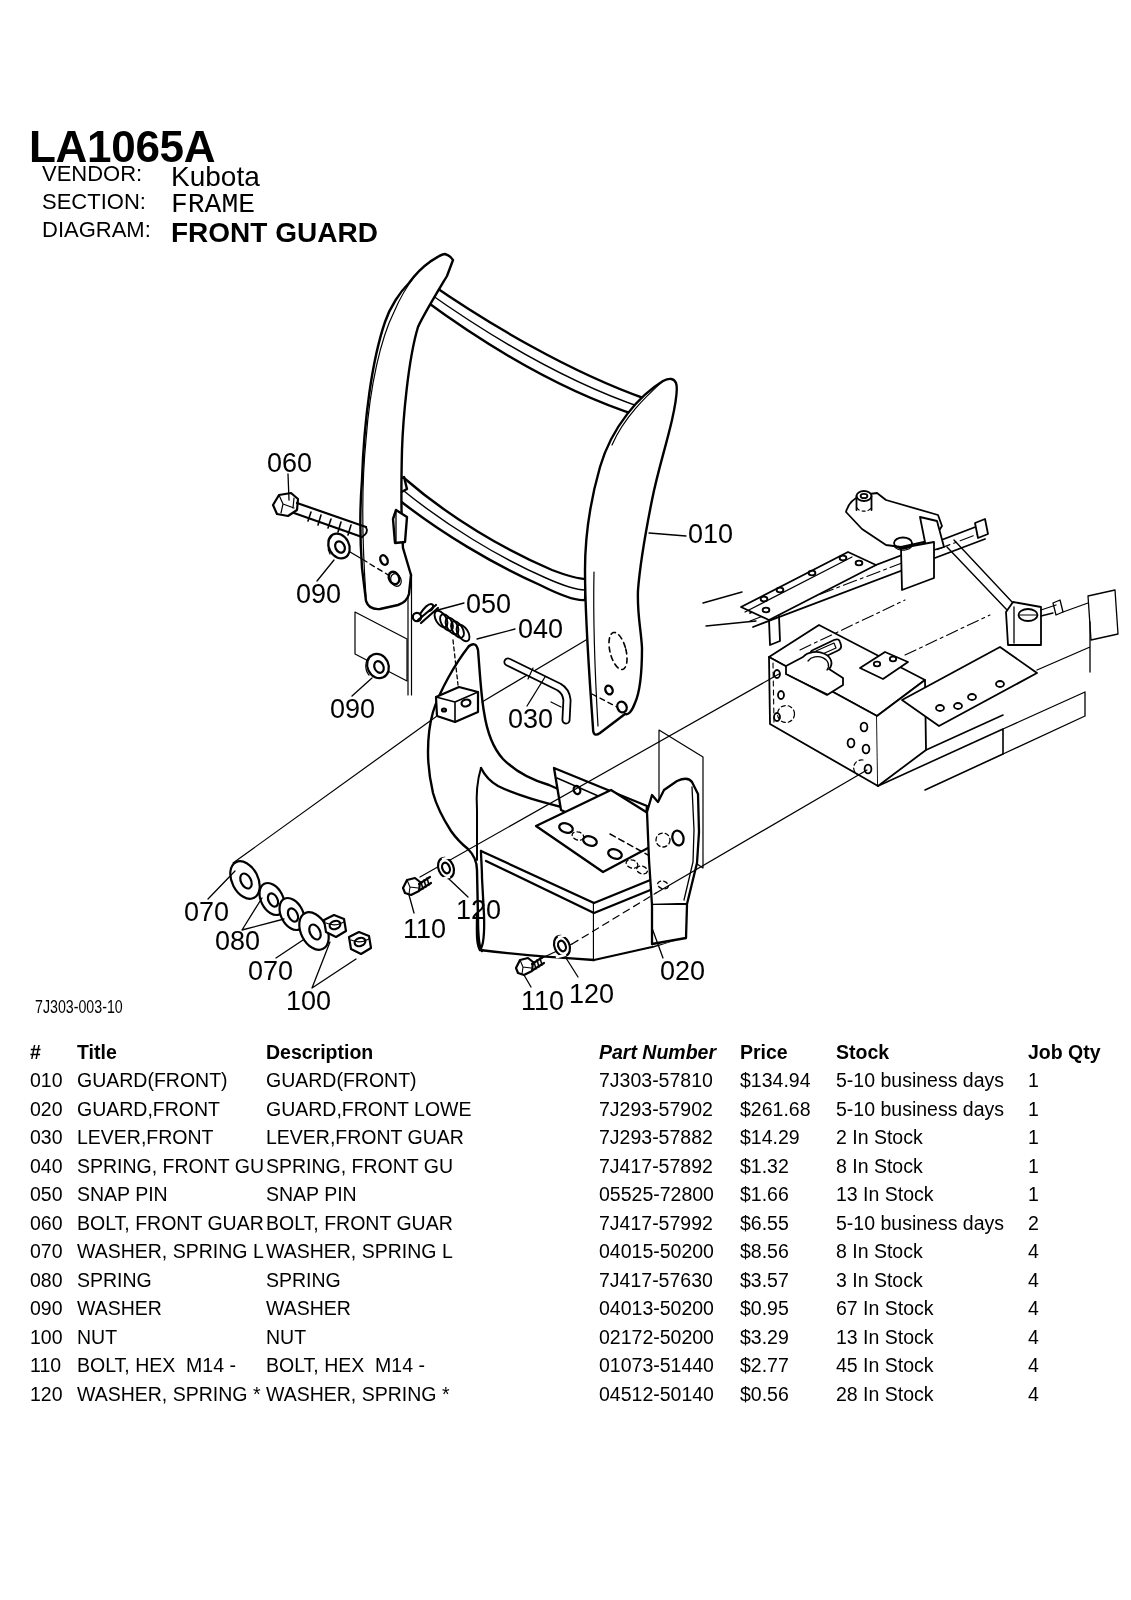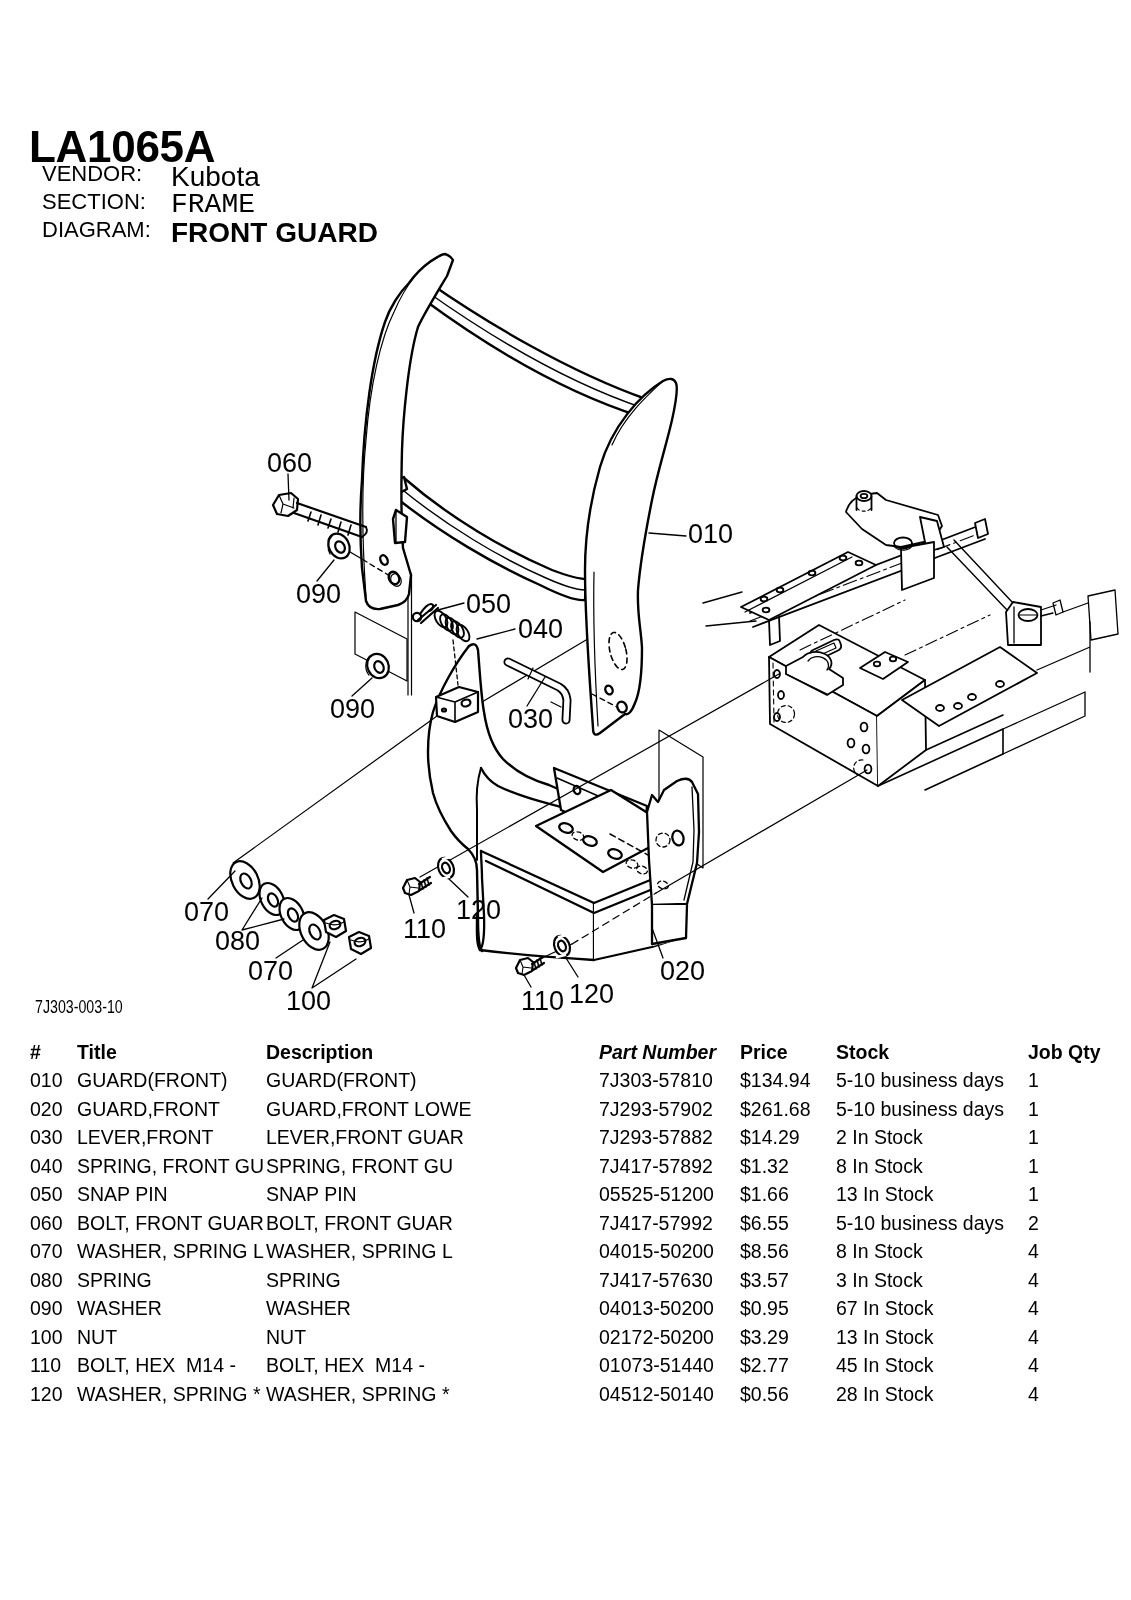--- a/index.html
+++ b/index.html
@@ -357,21 +357,21 @@
 WASHER, SPRING L
 SPRING
 WASHER
 NUT
 BOLT, HEX  M14 -
 WASHER, SPRING *</div>
 <div class="tcol" style="left:599px;top:1066px;">7J303-57810
 7J293-57902
 7J293-57882
 7J417-57892
-05525-51200
+05525-72800
 7J417-57992
 04015-50200
 7J417-57630
 04013-50200
 02172-50200
 01073-51440
 04512-50140</div>
 <div class="tcol" style="left:740px;top:1066px;">$134.94
 $261.68
 $14.29

